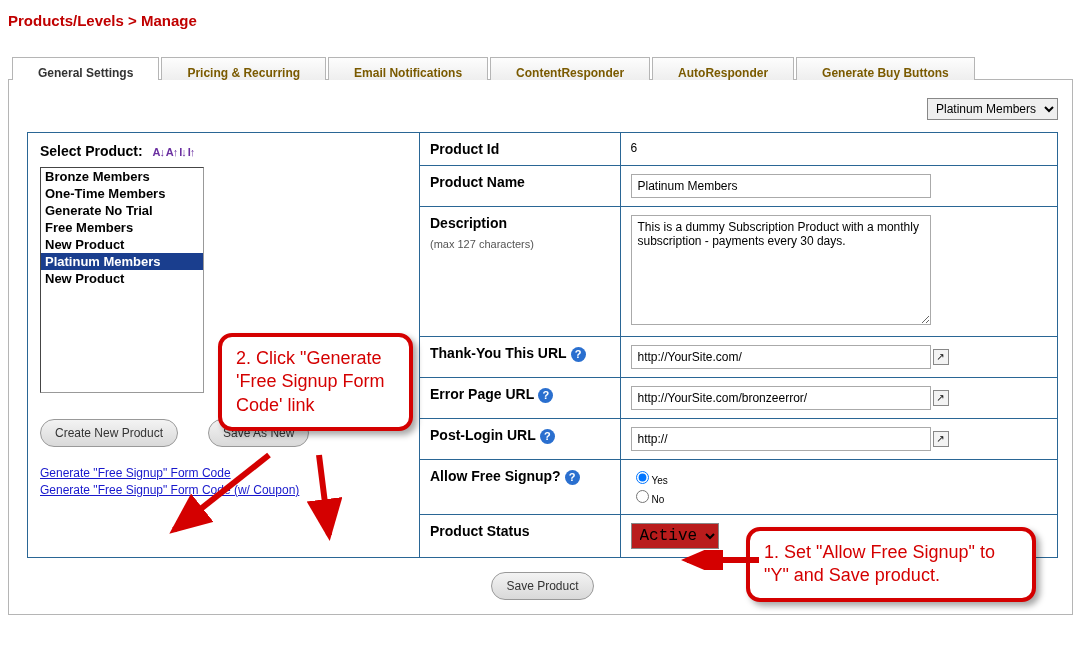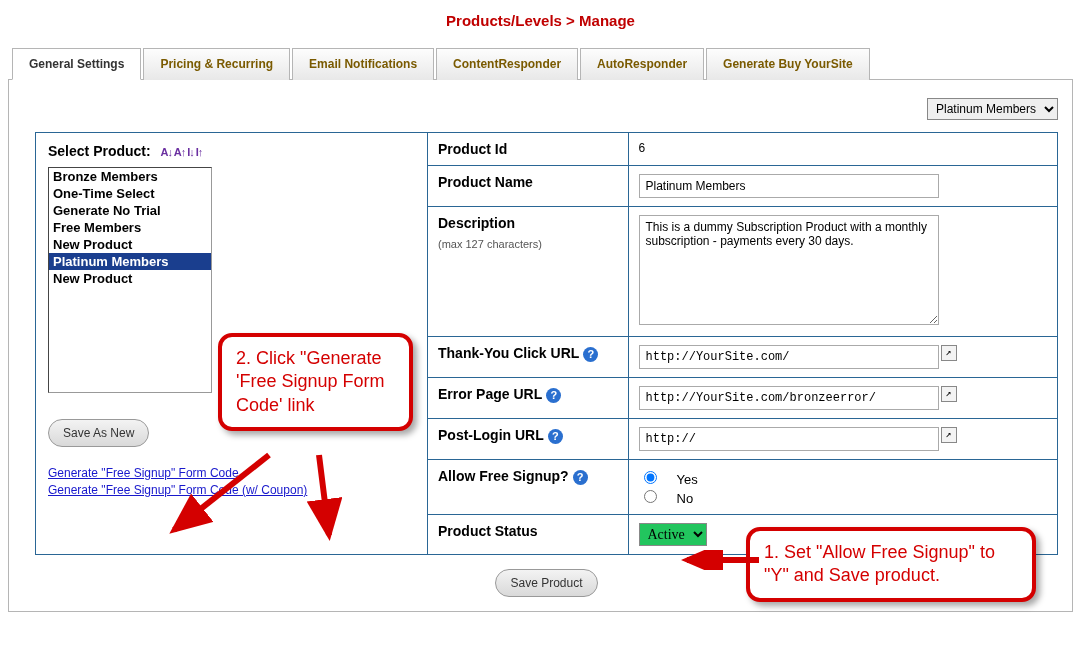--- a/index.html
+++ b/index.html
@@ -9,50 +9,50 @@
     margin: 0;
     padding: 8px;
     background: #fff;
     color: #000;
     width: 1081px;
   }
   .page-title {
     color: #c00000;
     font-weight: bold;
     font-size: 15px;
-    text-align: center;
+    text-align: left;
     margin: 4px 0 18px 0;
   }
   .tabs {
     display: flex;
     border-bottom: 1px solid #b5b5b5;
     padding-left: 4px;
   }
   .tab {
-    padding: 8px 16px;
+    padding: 8px 25px;
     border: 1px solid #b5b5b5;
     border-bottom: none;
     background: linear-gradient(#fdfdfd,#e8e8e8);
     margin-right: 2px;
     font-weight: bold;
     color: #7a5a00;
     font-size: 12px;
     cursor: pointer;
     position: relative;
-    top: 1px;
+    top: 10px;
   }
   .tab.active {
     background: #fff;
     color: #333;
     border-bottom: 1px solid #fff;
   }
   .main-panel {
     border: 1px solid #b5b5b5;
     border-top: none;
-    padding: 18px 14px 14px 26px;
+    padding: 18px 14px 14px 18px;
     background: #fff;
     position: relative;
   }
   .top-select {
     display: flex;
     justify-content: flex-end;
     margin-bottom: 12px;
   }
   .top-select select {
     font-family: inherit;
@@ -167,23 +167,22 @@
     width: 300px;
     height: 110px;
     padding: 4px 6px;
     border: 1px solid #aaa;
     font-family: inherit;
     font-size: 12px;
     resize: both;
   }
   .url-wrap {
     display:flex;
-    align-items:flex-start;
+    align-items:center;
     gap:2px;
-    font-family:Liberation Mono, monospace;
   }
   .url-wrap input[type=text] {
     width: 300px;
     padding: 4px 6px;
     border:1px solid #aaa;
     font-family: inherit;
     font-size:12px;
   }
   .popout {
     width:16px;height:16px;
@@ -199,27 +198,27 @@
     width:15px;height:15px;
     border-radius:50%;
     background:#2a6fcf;
     color:#fff;
     font-weight:bold;
     font-size:11px;
     text-align:center;
     line-height:15px;
     margin-left:4px;
   }
-  .radio-row label { margin-left:17px; font-size:13px; }
+  .radio-row label { margin-left:0; font-size:10px; }
   select.status {
-    font-family:Liberation Serif, serif;
-    font-size:14px;
+    font-family:Liberation Mono, monospace;
+    font-size:16px;
     padding:2px 4px;
     border:1px solid #888;
-    background:#22c55e;
+    background:#b91c1c;
   }
   .save-row {
     text-align:center;
     margin-top:14px;
   }
   
   .callout {
     position:absolute;
     background:#fff;
     border:4px solid #d40000;
@@ -241,50 +240,51 @@
 <body>
 
 <div class="page-title">Products/Levels &gt; Manage</div>
 
 <div class="tabs">
   <div class="tab active">General Settings</div>
   <div class="tab">Pricing &amp; Recurring</div>
   <div class="tab">Email Notifications</div>
   <div class="tab">ContentResponder</div>
   <div class="tab">AutoResponder</div>
-  <div class="tab">Generate Buy YourSite</div>
+  <div class="tab">Generate Buy Buttons</div>
 </div>
 
 <div class="main-panel">
 
   <div class="top-select">
     <select>
       <option>Platinum Members</option>
     </select>
   </div>
 
   <div class="form-area">
 
     <div class="left-col">
       <div class="select-label">
         <span>Select Product:</span>
         <span class="sort-icons">A↓ A↑  I↓ I↑</span>
       </div>
 
       <div class="product-list" id="product-list">
           <div class="item">Bronze Members</div>
-          <div class="item">One-Time Select</div>
+          <div class="item">One-Time Members</div>
           <div class="item">Generate No Trial</div>
           <div class="item">Free Members</div>
           <div class="item">New Product</div>
           <div class="item selected">Platinum Members</div>
           <div class="item">New Product</div>
         </div>
 
       <div class="btn-row">
+        <button class="btn">Create New Product</button>
         <button class="btn">Save As New</button>
       </div>
 
       <div class="link-row">
         <a href="#">Generate "Free Signup" Form Code</a>
         <a href="#">Generate "Free Signup" Form Code (w/ Coupon)</a>
       </div>
 
     </div>
 
@@ -301,21 +301,21 @@
         </tr>
         <tr>
           <td class="flabel">
             <span>Description</span>
             <span class="sub">(max 127 characters)</span>
           </td>
           <td><textarea class="wide" id="desc-ta" style="">This is a dummy Subscription Product with a monthly subscription - payments every 30 days.</textarea></td>
         </tr>
         <tr>
           <td class="flabel">
-            <span>Thank-You Click URL</span><span class="help-icon">?</span>
+            <span>Thank-You This URL</span><span class="help-icon">?</span>
           </td>
           <td>
             <div class="url-wrap">
               <input type="text" value="http://YourSite.com/" style="">
               <div class="popout">↗</div>
             </div>
           </td>
         </tr>
         <tr>
           <td class="flabel">

